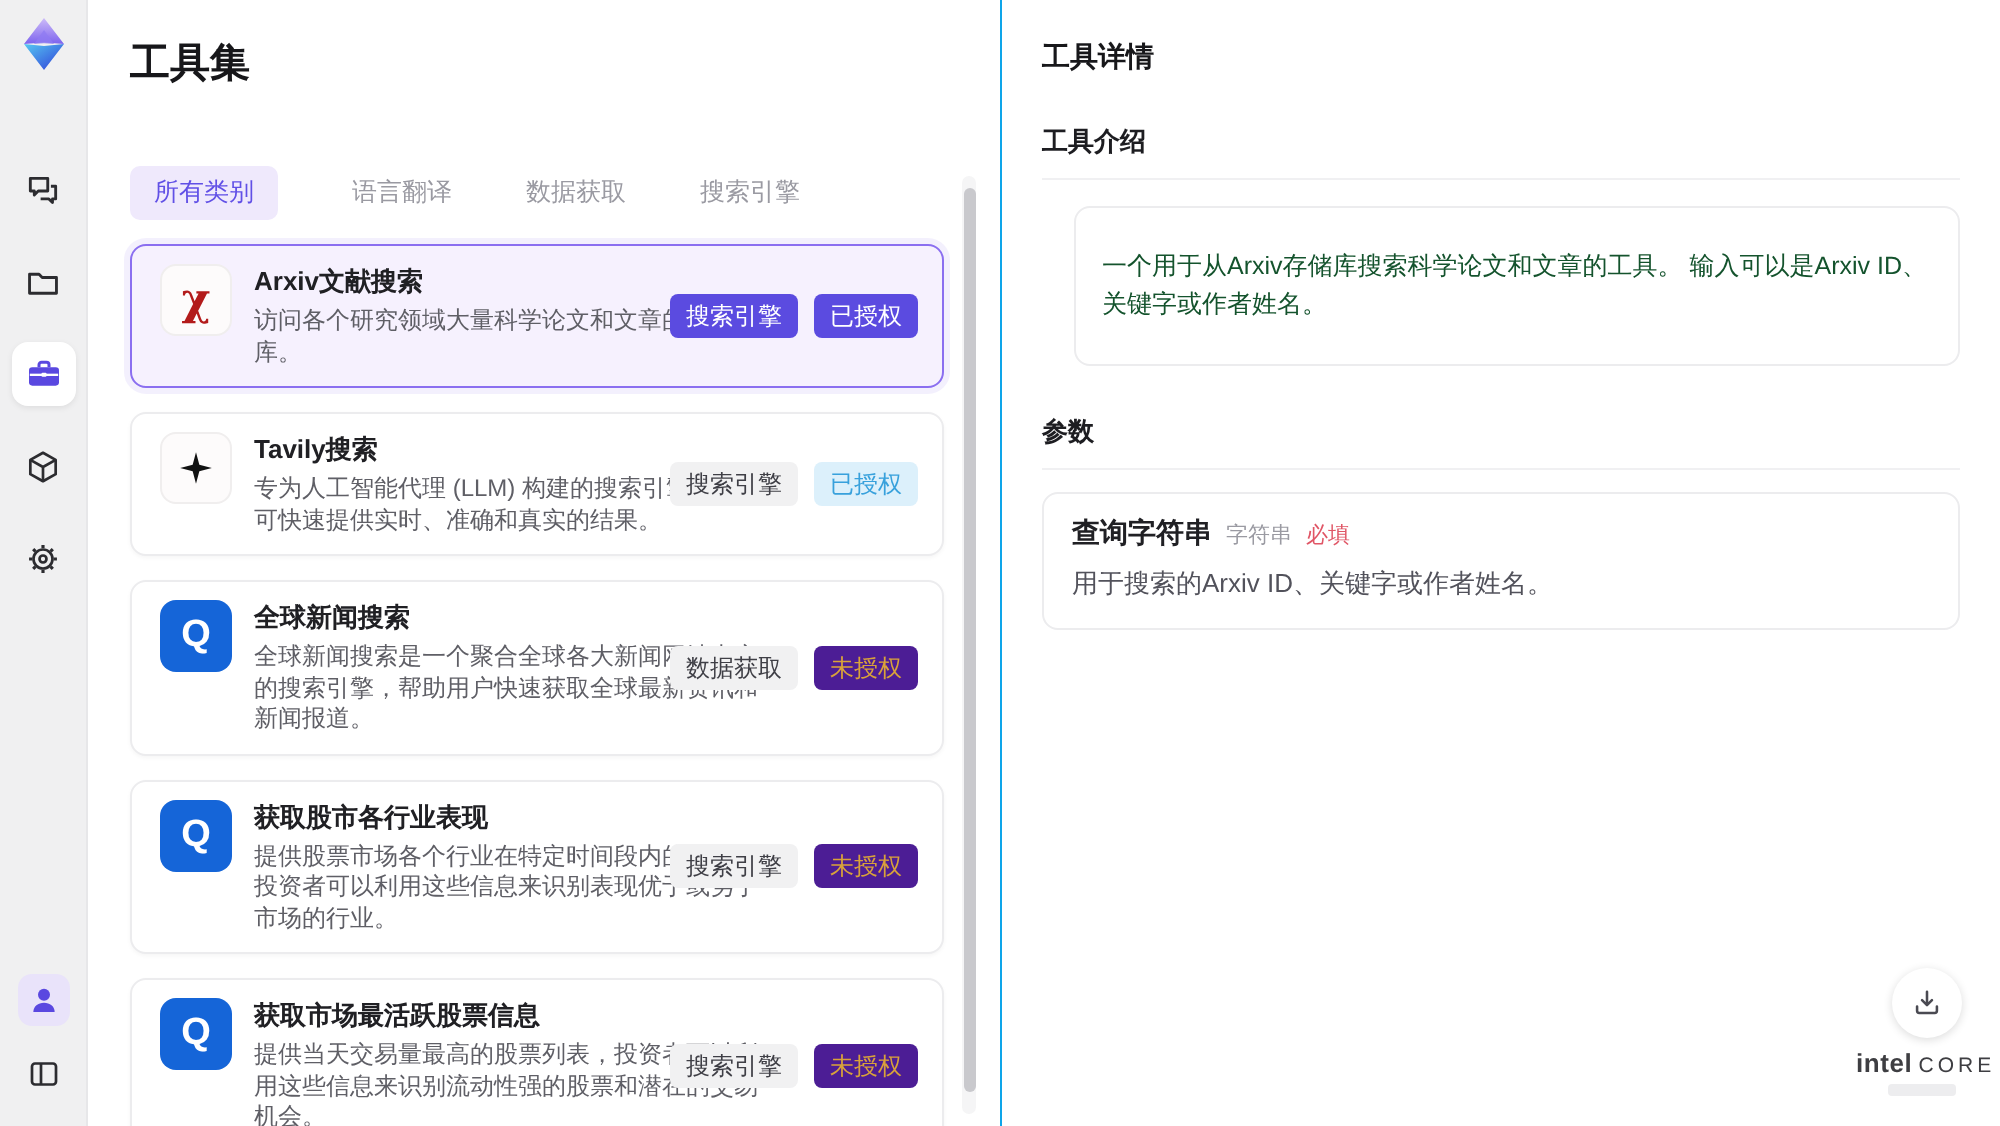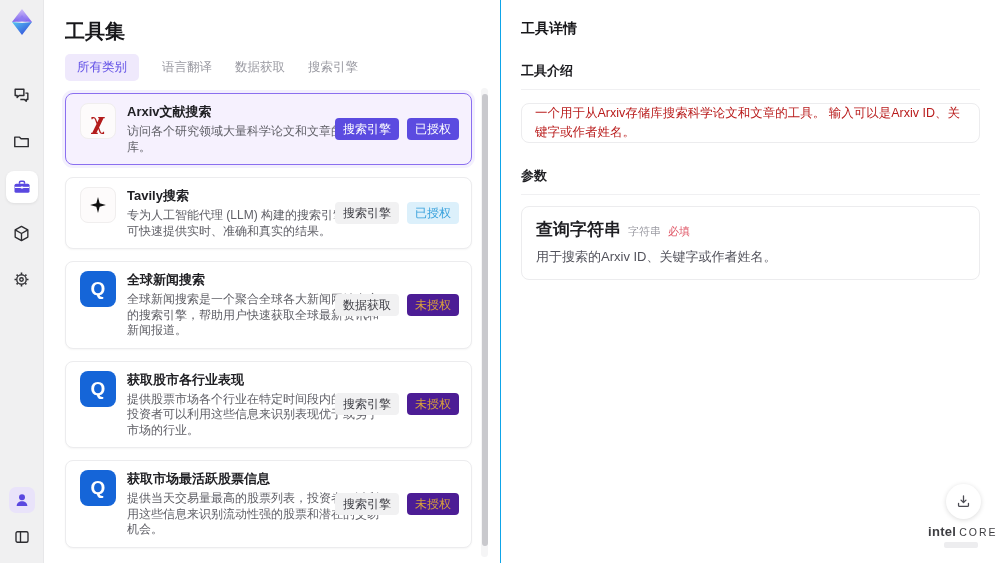--- a/index.html
+++ b/index.html
@@ -19,21 +19,21 @@
   .nav-btn svg { display:block; }
   .sidebar-bottom { margin-top:auto; margin-bottom:14px; display:flex;
     flex-direction:column; align-items:center; gap:12px; }
   .avatar-wrap { width:26px; height:26px; border-radius:7px; background:#e9e3fa;
     display:flex; align-items:center; justify-content:center; }
 
   
   .list-panel { position:absolute; left:44px; top:0; bottom:0; width:456px; background:#fff; }
   .list-inner { padding:18px 28px 0 21px; }
   .page-title { font-size:20px; font-weight:bold; color:#17171a; }
-  .tabs { display:flex; align-items:center; gap:23px; margin-top:9px; }
+  .tabs { display:flex; align-items:center; gap:37px; margin-top:38px; }
   .tab { font-size:12.5px; color:#9a9aa2; cursor:pointer; padding:5px 0; white-space:nowrap; }
   .tab.active { background:#efe9fc; color:#6150e6; padding:5px 12px; border-radius:5px; }
   .cards { margin-top:12px; }
   .card { position:relative; background:#fff; border:1px solid #ececee; border-radius:8px;
     box-shadow:0 1px 2px rgba(0,0,0,.04); padding:9px 14px; margin-bottom:12px;
     display:flex; align-items:flex-start; cursor:pointer; }
   .card.selected { background:#f6f1fe; border:1.5px solid #8b6ff0;
     box-shadow:0 0 0 3px rgba(139,111,240,.10); }
   .ticon { width:36px; height:36px; border-radius:8px; flex:0 0 36px; margin-right:11px;
     display:flex; align-items:center; justify-content:center; font-weight:bold; }
@@ -59,25 +59,25 @@
     background:#c9c9cd; border-radius:3px; cursor:grab; }
 
   
   .details-panel { position:absolute; left:500px; top:0; bottom:0; width:500px;
     background:#fff; border-left:1px solid #0ea5e9; }
   .details-inner { padding:20px 20px 0 20px; }
   .details-title { font-size:14px; font-weight:bold; color:#17171a; }
   .section-head { font-size:13px; font-weight:bold; color:#1d1d21; margin-top:24px;
     padding-bottom:9px; border-bottom:1px solid #f0f0f2; }
   .intro-box { margin-top:13px; border:1px solid #ececee; border-radius:8px;
-    padding:0 13px; font-size:12.5px; color:#b91c1c; line-height:1.5; }
+    padding:20px 13px; font-size:12.5px; color:#14532d; line-height:1.5;margin-left:16px; }
   .param-box { margin-top:11px; border:1px solid #ececee; border-radius:8px;
     padding:11px 14px 13px 14px; }
   .param-line { display:flex; align-items:baseline; gap:7px; }
-  .param-name { font-size:17px; font-weight:bold; color:#202024; }
+  .param-name { font-size:14px; font-weight:bold; color:#202024; }
   .param-type { font-size:11px; color:#9a9aa2; }
   .param-required { font-size:11px; color:#e05666; }
   .param-desc { font-size:13px; color:#52525b; margin-top:7px; }
 
   
   .fab { position:absolute; left:946px; top:484px; width:35px; height:35px; border-radius:50%;
     background:#fff; box-shadow:0 1px 5px rgba(0,0,0,.14); display:flex; align-items:center;
     justify-content:center; cursor:pointer; }
   .brand { position:absolute; left:928px; top:524px; width:66px; text-align:right; }
   .brand-row { font-size:12px; color:#3e3e42; letter-spacing:.3px; white-space:nowrap; }

